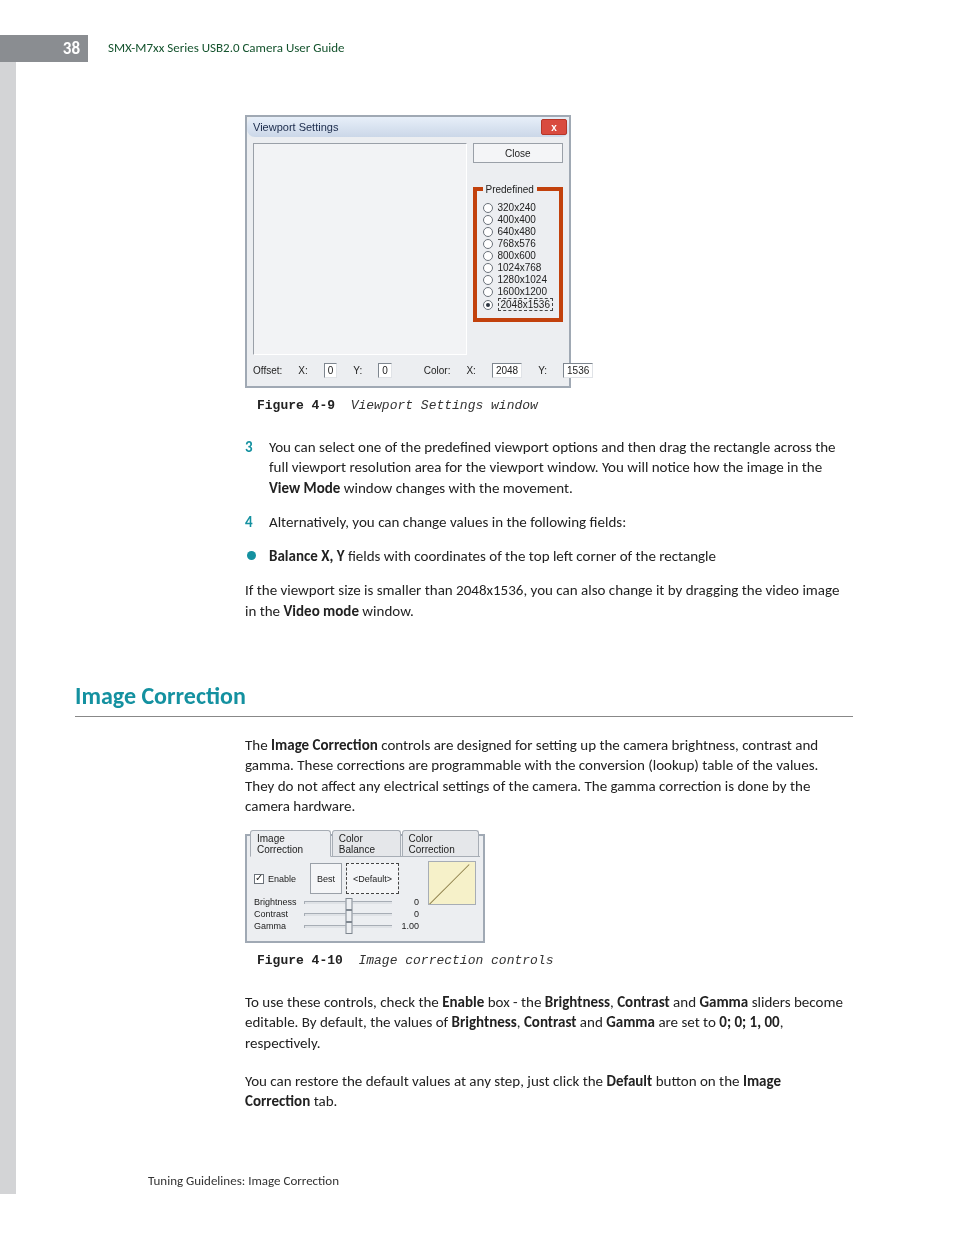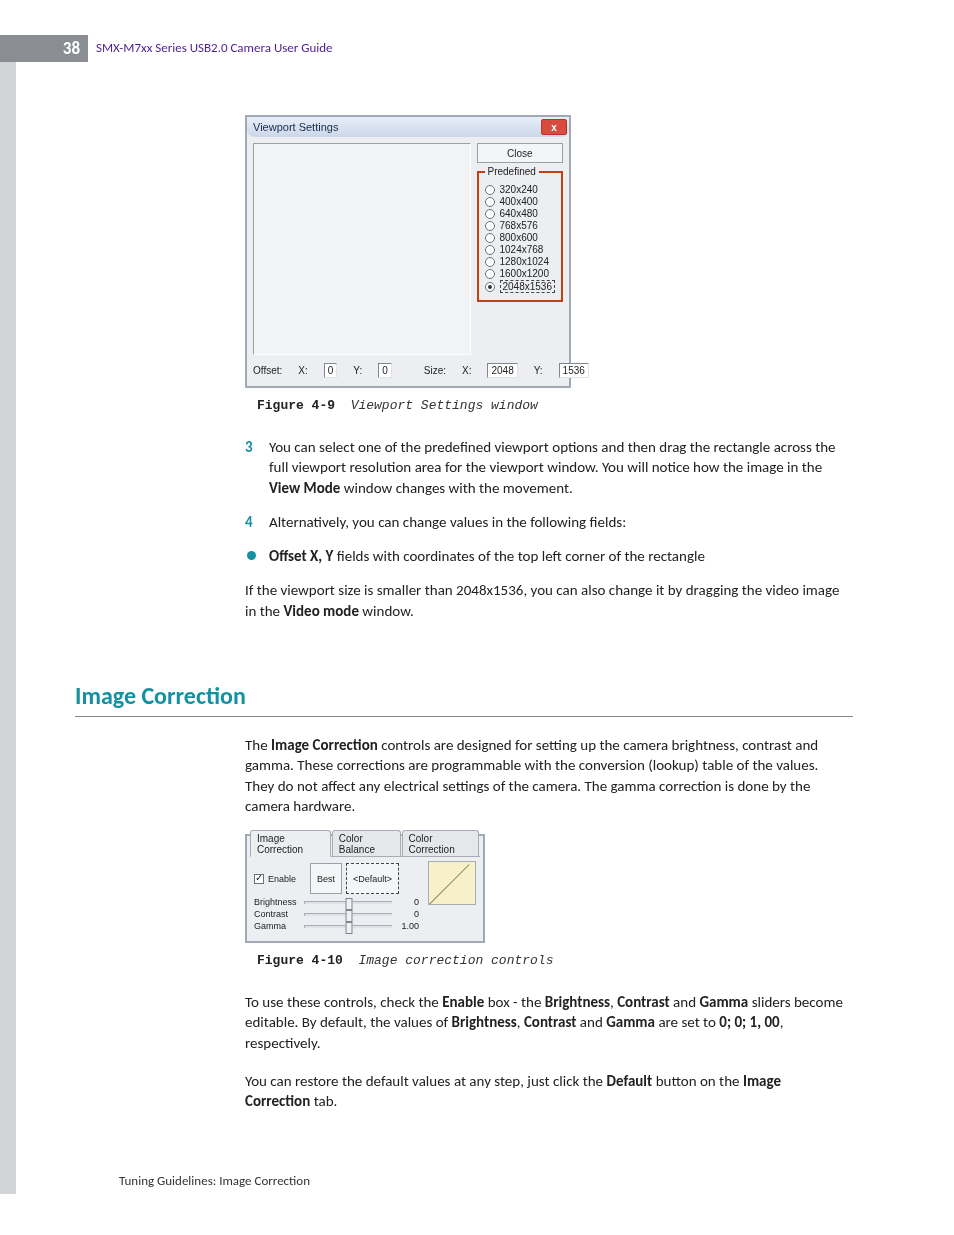--- a/index.html
+++ b/index.html
@@ -32,24 +32,24 @@
   }
   .side-accent {
     position: absolute;
     left: 0; top: 44px;
     width: 16px;
     height: 1150px;
     background: #d3d4d6;
   }
   .running-head {
     position: absolute;
-    left: 96px;
+    left: 108px;
     top: 40px;
     font-size: 13px;
-    color: #4c1d95;
+    color: #14532d;
   }
   .content {
     position: absolute;
     left: 245px;
     top: 110px;
     width: 610px;
   }
   figure { margin: 0 0 10px 0; }
   .fig-frame {
     border: 2px solid #a0a9b4;
@@ -109,23 +109,24 @@
     height: 20px;
     background: #f4f5f7;
     border: 1px solid #9aa0a8;
     font-size: 10px;
     display: flex;
     align-items: center;
     justify-content: center;
     padding: 0 10px;
   }
   .groupbox {
-    border: 2px solid #c2410c;
+    border: 4px solid #c2410c;
     padding: 10px 6px 6px 6px;
     position: relative;
+    margin-top: 16px;
     
   }
   .groupbox-title {
     position: absolute;
     top: -7px; left: 6px;
     background: #eceef1;
     padding: 0 3px;
     font-size: 10px;
   }
   .radio-row {
@@ -336,21 +337,21 @@
     content: "";
     position: absolute;
     left: -4px; bottom: -4px;
     width: 62px; height: 62px;
     border-left: 1px solid #8d7f4a;
     transform: rotate(45deg);
     transform-origin: bottom left;
   }
   .footer {
     position: absolute;
-    left: 119px;
+    left: 148px;
     top: 1173px;
     font-size: 13px;
     color: #333;
   }
 </style>
 </head>
 <body>
 
 <div class="page">
 
@@ -413,21 +414,21 @@
             </div>
           </div>
         </div>
         <div class="offset-row">
           <span>Offset:</span>
           <span>X:</span>
           <span class="tiny-input">0</span>
           <span>Y:</span>
           <span class="tiny-input">0</span>
           <span style="flex:1"></span>
-          <span>Size:</span>
+          <span>Color:</span>
           <span>X:</span>
           <span class="tiny-input">2048</span>
           <span>Y:</span>
           <span class="tiny-input">1536</span>
         </div>
       </div>
       <div class="figcap">
         <b>Figure 4-9</b>&nbsp;&nbsp;<i>Viewport Settings window</i>
       </div>
     </figure>
@@ -437,21 +438,21 @@
         <span class="num">3</span>
         <span>You can select one of the predefined viewport options and then drag the rectangle across the full viewport resolution area for the viewport window. You will notice how the image in the </span><b>View Mode</b><span> window changes with the movement.</span>
       </li>
       <li>
         <span class="num">4</span>
         <span>Alternatively, you can change values in the following fields:</span>
       </li>
     </ol>
 
     <ul class="bullets">
-      <li><b>Offset X, Y</b><span> fields with coordinates of the top left corner of the rectangle</span></li>
+      <li><b>Balance X, Y</b><span> fields with coordinates of the top left corner of the rectangle</span></li>
     </ul>
 
     <p class="body">
       <span>If the viewport size is smaller than 2048x1536, you can also change it by dragging the video image in the </span><b>Video mode</b><span> window.</span>
     </p>
   </div>
 
   <h2 class="section" style="top:681px;">Image Correction</h2>
 
   <div class="content" style="top:735px;">

